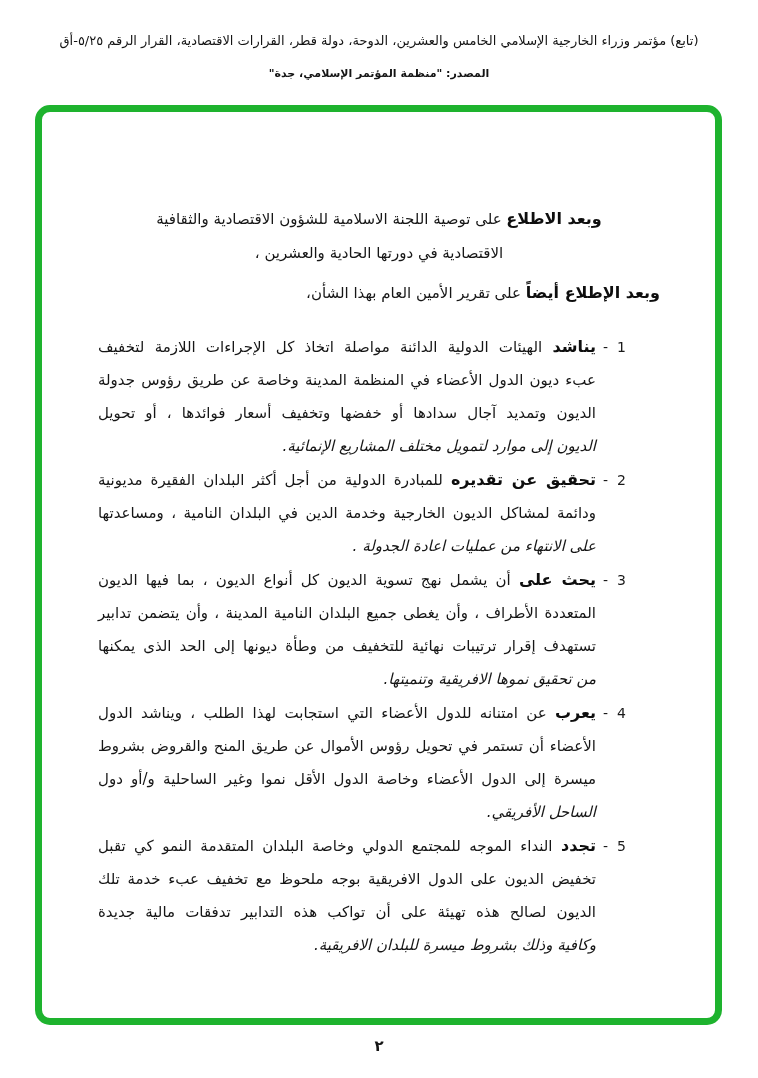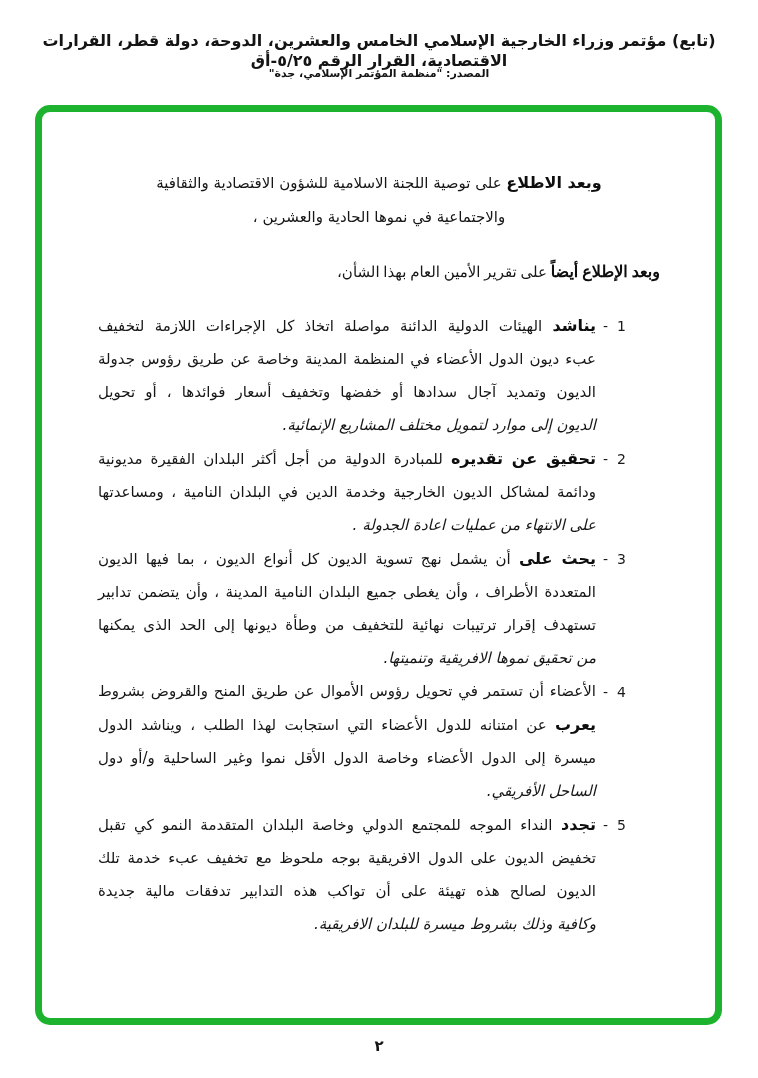--- a/index.html
+++ b/index.html
@@ -5,42 +5,42 @@
   html,body{margin:0;padding:0;}
   body{
     width:758px;height:1078px;position:relative;overflow:hidden;
     background:#ffffff;color:#1a1a1a;
     font-family:"DejaVu Sans",sans-serif;
   }
   
   .hline1{
     position:absolute;top:31px;left:0;right:0;
     text-align:center;direction:rtl;
-    font-size:16px;font-weight:bold;line-height:20px;color:#141414;
+    font-size:13px;font-weight:normal;line-height:20px;color:#141414;
   }
   .hline2{
     position:absolute;top:66px;left:0;right:0;
     text-align:center;direction:rtl;
     font-size:11px;font-weight:bold;line-height:16px;color:#141414;
   }
   
   .frame{
     position:absolute;left:35px;top:105px;width:687px;height:920px;
     box-sizing:border-box;border:7px solid #1eb32e;border-radius:15px;
     background:transparent;
   }
   
   .content{
     position:absolute;top:166px;right:98px;width:562px;
     direction:rtl;font-size:15px;color:#161616;
   }
   .para .pline{line-height:34px;white-space:nowrap;}
-  .para.center{text-align:center;}
+  .para.center{text-align:center;margin-top:36px;}
   .para.right{text-align:right;}
-  .para + .para{margin-top:21px;font-family:Liberation Serif, serif;}
+  .para + .para{margin-top:6px;}
   .lead{font-weight:bold;font-size:16px;color:#0e0e0e;}
   #items{margin-top:20px;}
   .item{display:flex;}
   .marker{
     width:64px;box-sizing:border-box;padding-right:34px;padding-top:1px;
     display:flex;gap:9px;line-height:33px;font-size:14px;color:#1a1a1a;
   }
   .itext{flex:1;min-width:0;}
   .ln{
     line-height:33px;text-align:justify;text-align-last:justify;
@@ -61,21 +61,21 @@
   <span dir="ltr">٥/٢٥-أق</span>
 </div>
 <div class="hline2">المصدر:  "منظمة المؤتمر الإسلامي، جدة"</div>
 
 <div class="frame"></div>
 
 <div class="content">
   <div id="preamble">
       <div class="para center">
         <div class="pline"><b class="lead">وبعد الاطلاع</b> على توصية اللجنة الاسلامية للشؤون الاقتصادية والثقافية</div>
-        <div class="pline">والاجتماعية في نموها الحادية والعشرين ،</div>
+        <div class="pline">الاقتصادية في دورتها الحادية والعشرين ،</div>
       </div>
       <div class="para right">
         <div class="pline"><b class="lead">وبعد الإطلاع أيضاً</b> على تقرير الأمين العام بهذا الشأن،</div>
       </div>
     </div>
   <div id="items">
       <div class="item">
         <div class="marker">
           <span>1</span>
           <span>-</span>
@@ -109,22 +109,22 @@
           <div class="ln">تستهدف إقرار ترتيبات نهائية للتخفيف من وطأة ديونها إلى الحد الذى يمكنها</div>
           <div class="ln last">من تحقيق نموها الافريقية وتنميتها.</div>
         </div>
       </div>
       <div class="item">
         <div class="marker">
           <span>4</span>
           <span>-</span>
         </div>
         <div class="itext">
+          <div class="ln"><b class="lead">يعرب</b> عن امتنانه للدول الأعضاء التي استجابت لهذا الطلب ، ويناشد الدول</div>
           <div class="ln">الأعضاء أن تستمر في تحويل رؤوس الأموال عن طريق المنح والقروض بشروط</div>
-          <div class="ln"><b class="lead">يعرب</b> عن امتنانه للدول الأعضاء التي استجابت لهذا الطلب ، ويناشد الدول</div>
           <div class="ln">ميسرة إلى الدول الأعضاء وخاصة الدول الأقل نموا وغير الساحلية و/أو دول</div>
           <div class="ln last">الساحل الأفريقي.</div>
         </div>
       </div>
       <div class="item">
         <div class="marker">
           <span>5</span>
           <span>-</span>
         </div>
         <div class="itext">

